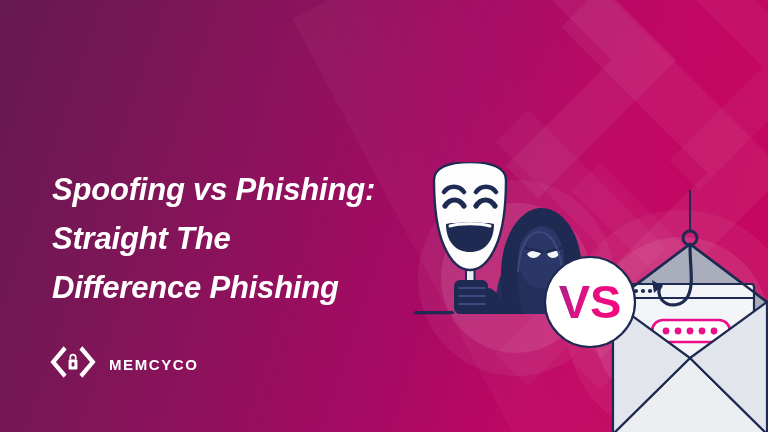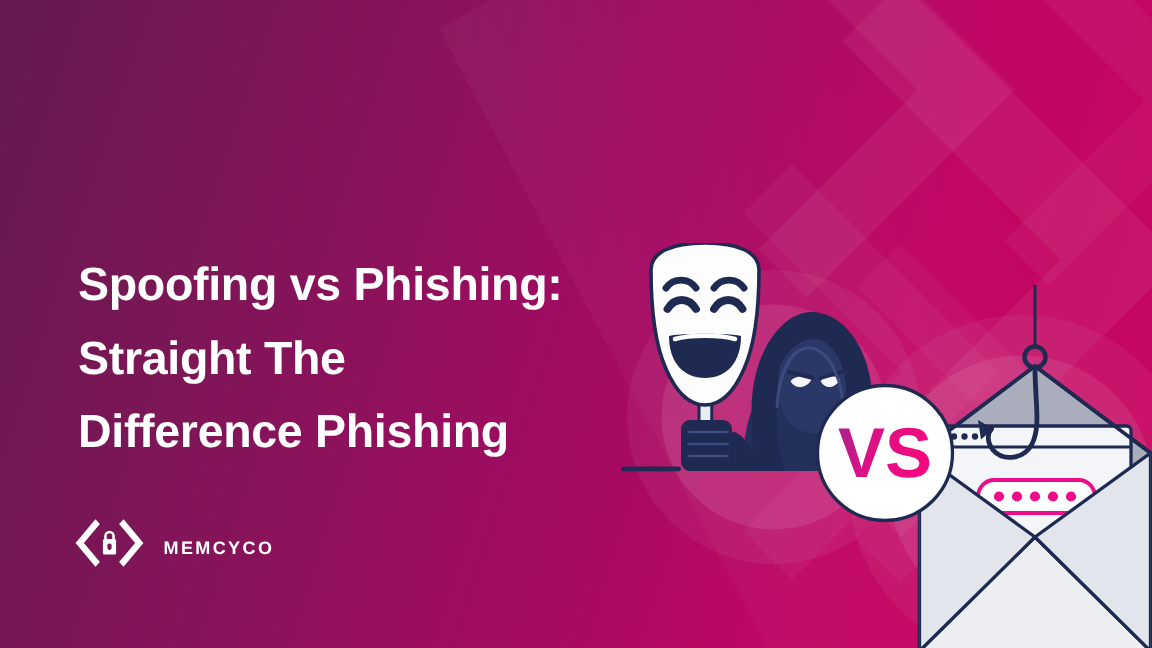--- a/index.html
+++ b/index.html
@@ -58,35 +58,35 @@
     position: absolute;
     left: 52px;
     top: 144px;
     width: 400px;
     color: #ffffff;
     font-size: 31px;
     font-weight: bold;
     line-height: 49px;
     letter-spacing: -0.2px;
   }
-  .headline .hl-line { display: block; white-space: nowrap; }
+  .headline .hl-line { display: block; white-space: nowrap; font-style: italic; }
 
   
   .logo {
     position: absolute;
     left: 50px;
     top: 344px;
     display: flex;
     align-items: center;
     gap: 13px;
   }
   .logo-mark { display: block; }
   .logo-word {
     color: #ffffff;
-    font-size: 12px;
+    font-size: 15px;
     font-weight: bold;
     letter-spacing: 1.6px;
   }
 
   
   .illustration {
     position: absolute;
     left: 400px;
     top: 162px;
     width: 368px;

